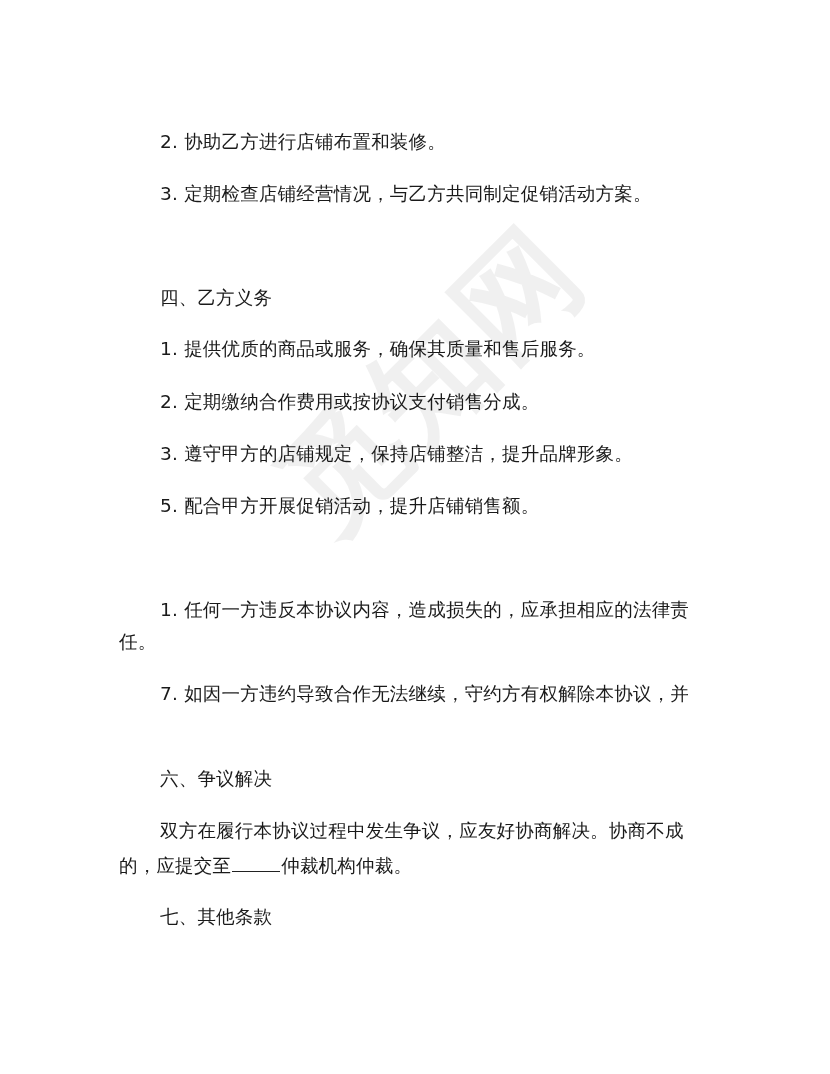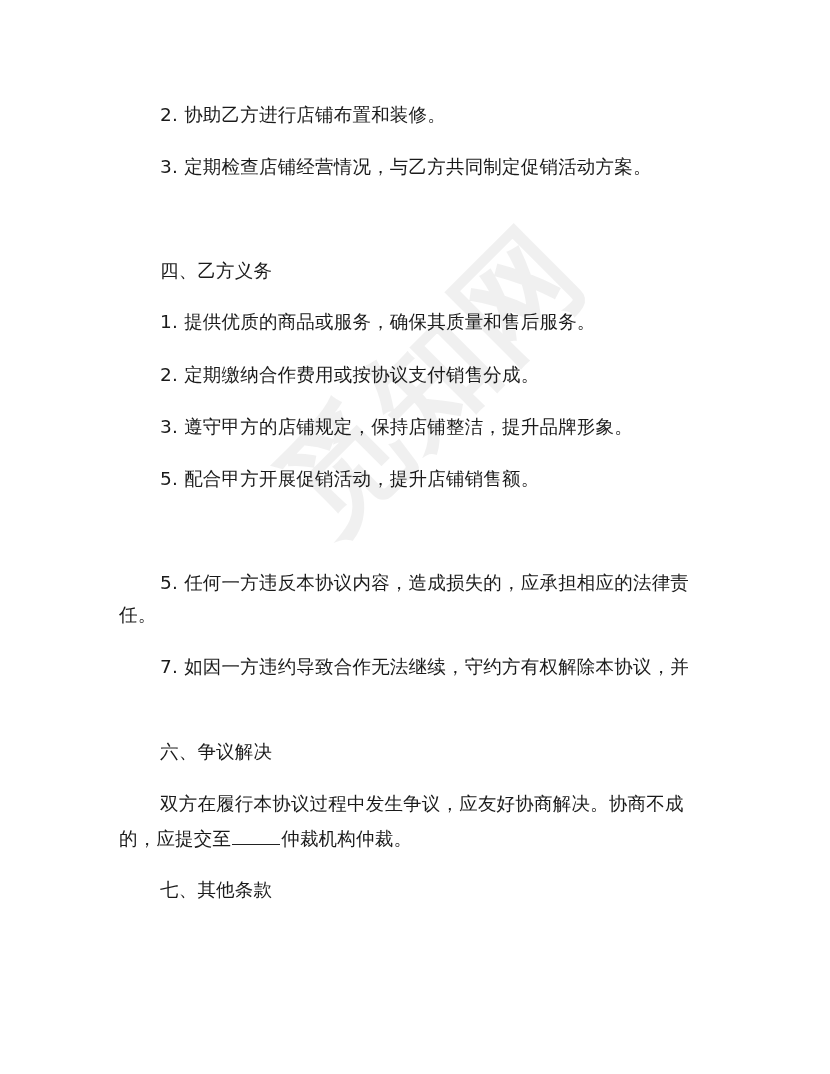--- a/index.html
+++ b/index.html
@@ -3,21 +3,21 @@
   <meta charset="utf-8">
   <style>
     html, body { margin: 0; padding: 0; }
     body {
       width: 830px; height: 1074px; background: #ffffff; position: relative; overflow: hidden;
       font-family: "DejaVu Sans", "Liberation Sans", sans-serif; color: #1a1a1a;
     }
     .page { position: absolute; left: 0; top: 0; width: 830px; height: 1074px; }
     .line {
       position: absolute; left: 119px; width: 600px; font-size: 18.5px; line-height: 24px;
-      white-space: nowrap; letter-spacing: 0.2px;
+      white-space: nowrap; letter-spacing: 0.2px; margin-top: 27px;
     }
     .indent { left: 160px; }
     .blank { display: inline-block; width: 48px; border-bottom: 1.5px solid #222; height: 18px; vertical-align: baseline; margin: 0 1px; }
     .watermark {
       position: absolute; left: 250px; top: 300px; font-size: 118px; font-weight: bold;
       color: rgba(0,0,0,0.06); transform: rotate(-45deg); transform-origin: center;
       letter-spacing: 4px; white-space: nowrap; pointer-events: none;
       font-family: "DejaVu Sans", sans-serif;
     }
   </style>
@@ -27,21 +27,21 @@
 <div class="page">
   <div class="watermark">觅知网</div>
 
   <div class="line indent" style="top:103px">2. 协助乙方进行店铺布置和装修。</div>
   <div class="line indent" style="top:155px">3. 定期检查店铺经营情况，与乙方共同制定促销活动方案。</div>
   <div class="line indent" style="top:259px">四、乙方义务</div>
   <div class="line indent" style="top:310px">1. 提供优质的商品或服务，确保其质量和售后服务。</div>
   <div class="line indent" style="top:363px">2. 定期缴纳合作费用或按协议支付销售分成。</div>
   <div class="line indent" style="top:415px">3. 遵守甲方的店铺规定，保持店铺整洁，提升品牌形象。</div>
   <div class="line indent" style="top:467px">5. 配合甲方开展促销活动，提升店铺销售额。</div>
-  <div class="line indent" style="top:571px">5. 任何一方违反本协议内容，造成损失的，应承担相应的法律责</div>
+  <div class="line indent" style="top:571px">1. 任何一方违反本协议内容，造成损失的，应承担相应的法律责</div>
   <div class="line" style="top:603px">任。</div>
   <div class="line indent" style="top:655px">7. 如因一方违约导致合作无法继续，守约方有权解除本协议，并</div>
   <div class="line indent" style="top:740px">六、争议解决</div>
   <div class="line" style="top:826px">
     <span>的，应提交至</span><span class="blank"></span><span>仲裁机构仲裁。</span>
   </div>
   <div class="line indent" style="top:792px">双方在履行本协议过程中发生争议，应友好协商解决。协商不成</div>
   <div class="line indent" style="top:878px">七、其他条款</div>
 </div>
 

